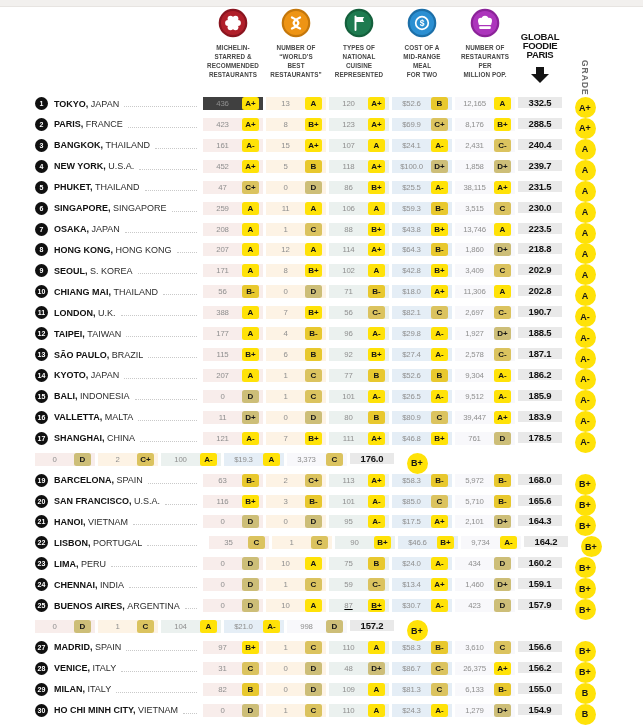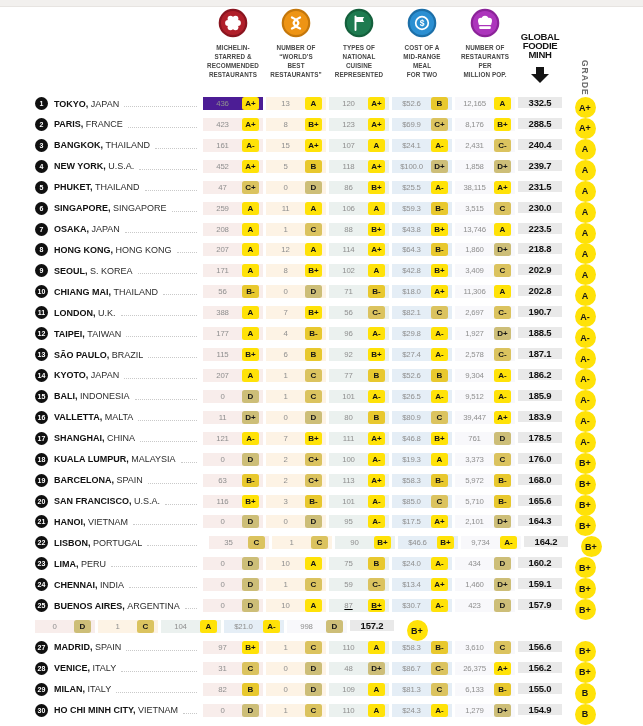--- a/index.html
+++ b/index.html
@@ -122,42 +122,42 @@
       <span>RESTAURANTS</span>
       <span>PER</span>
       <span>MILLION POP.</span>
     </div>
   </div>
 
   <div class="hindex">
     <div class="gfi">
       <div>GLOBAL</div>
       <div>FOODIE</div>
-      <div>MINH</div>
+      <div>PARIS</div>
     </div>
     <div class="arrow">
       <div class="stem"></div>
         <div class="head"></div>
     </div>
   </div>
 
   <div class="hgrade">
     <span class="vert">GRADE</span>
   </div>
 </div>
 
 <div id="rows">
     <div class="row">
       <div class="citycol">
         <span class="rank">1</span>
         <span class="cityname">TOKYO,</span>
         <span class="country">&nbsp;JAPAN</span>
         <span class="leader"></span>
       </div>
-      <div class="band" style="background: #4c1d95;">
+      <div class="band" style="background: #404040;">
         <span class="cnt">436</span>
         <span class="badge" style="background: rgb(255, 226, 8);">A+</span>
       </div>
       <div class="band" style="background: rgb(253, 243, 229);">
         <span class="cnt">13</span>
         <span class="badge" style="background: rgb(255, 226, 8);">A</span>
       </div>
       <div class="band" style="background: rgb(235, 241, 239);">
         <span class="cnt">120</span>
         <span class="badge" style="background: rgb(255, 226, 8);">A+</span>
@@ -681,26 +681,20 @@
       <div class="band" style="background: rgb(248, 248, 251);">
         <span class="cnt">761</span>
         <span class="badge" style="background: rgb(205, 190, 120);">D</span>
       </div>
       <div class="indexcol" style="background: rgb(233, 233, 233);">178.5</div>
       <div class="gradecol">
         <span class="gcircle" style="background: rgb(255, 226, 8);">A-</span>
       </div>
     </div>
     <div class="row">
-      <div class="citycol">
-        <span class="rank">18</span>
-        <span class="cityname">KUALA LUMPUR,</span>
-        <span class="country">&nbsp;MALAYSIA</span>
-        <span class="leader"></span>
-      </div>
       <div class="band" style="background: rgb(248, 237, 235);">
         <span class="cnt">0</span>
         <span class="badge" style="background: rgb(205, 190, 120);">D</span>
       </div>
       <div class="band" style="background: rgb(253, 243, 229);">
         <span class="cnt">2</span>
         <span class="badge" style="background: rgb(219, 195, 95);">C+</span>
       </div>
       <div class="band" style="background: rgb(235, 241, 239);">
         <span class="cnt">100</span>

